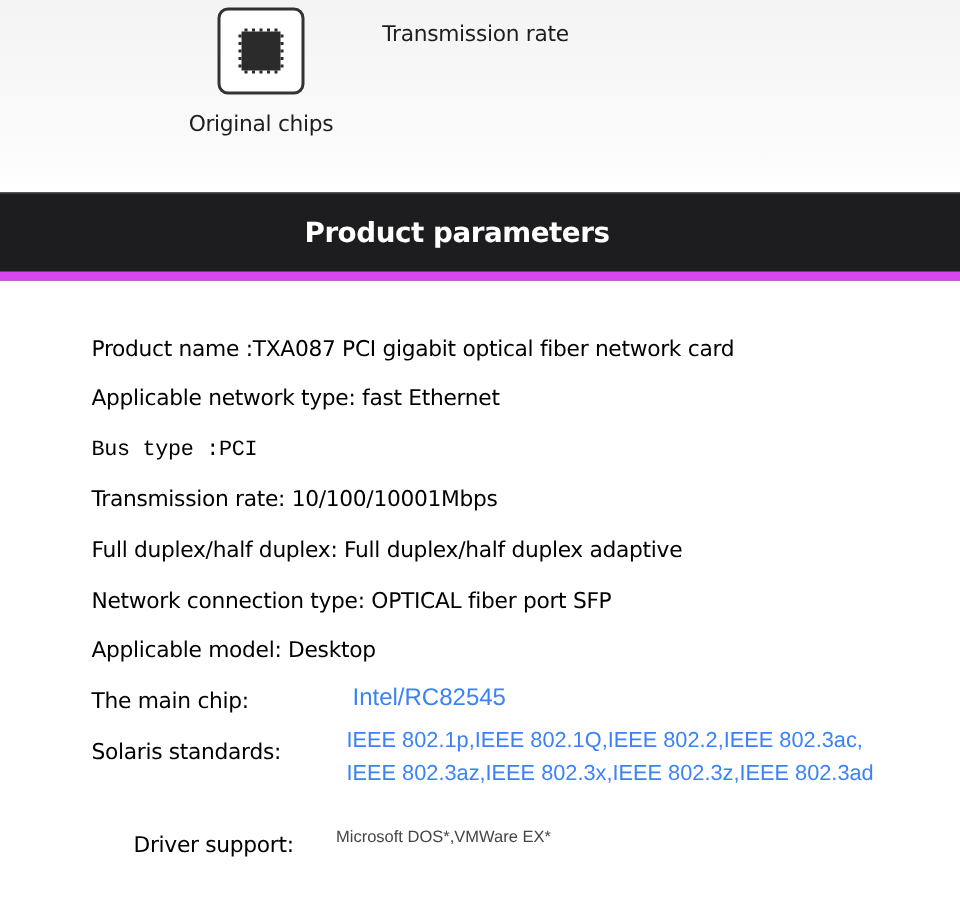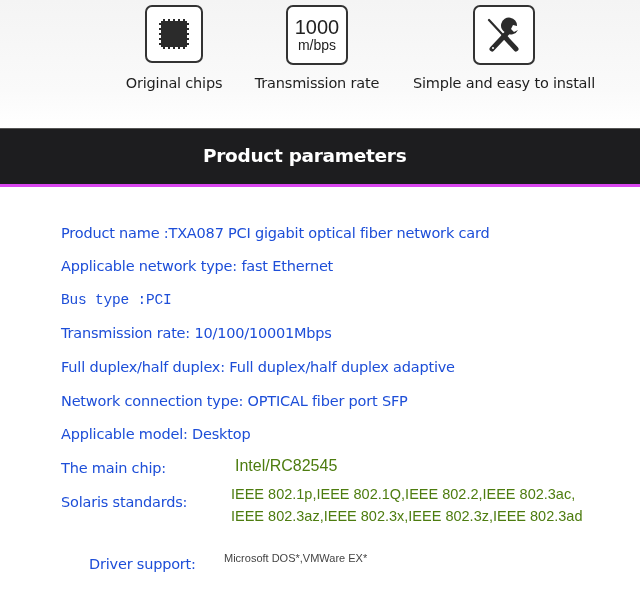--- a/index.html
+++ b/index.html
@@ -3,24 +3,24 @@
 <meta charset="utf-8">
 <style>
   html, body { margin:0; padding:0; }
   body { width:640px; height:612px; background:#fff; overflow:hidden; position:relative; font-family:"DejaVu Sans", sans-serif; color:#222; }
   .top { position:absolute; left:0; top:0; width:640px; height:128px; background:linear-gradient(#f4f4f4,#fafafa 70%,#fff); }
   .feature { position:absolute; top:0; display:flex; flex-direction:column; align-items:center; }
   .icon-box { width:58px; height:58px; border:2px solid #333; border-radius:7px; background:#fff; box-sizing:border-box; display:flex; align-items:center; justify-content:center; position:relative; top:5px; }
   .feature-label { margin-top:17px; font-size:14.5px; color:#1e1e1e; white-space:nowrap; letter-spacing:-0.2px; }
   .rate-num { font-family:"Liberation Sans", sans-serif; font-size:20px; line-height:20px; color:#222; text-align:center; }
   .rate-unit { font-family:"Liberation Sans", sans-serif; font-size:14px; line-height:16px; color:#222; text-align:center; }
-  .banner { position:absolute; left:0; top:128px; width:640px; height:59px; background:#1d1d1f; border-top:1px solid #555; border-bottom:3px solid #d946ef; box-sizing:border-box; }
+  .banner { position:absolute; left:0; top:128px; width:640px; height:59px; background:#1d1d1f; border-top:1px solid #555; border-bottom:6px solid #d946ef; box-sizing:border-box; }
   .banner-title { position:absolute; left:203px; top:16px; color:#fff; font-size:18.5px; font-weight:bold; letter-spacing:-0.3px; }
-  .param { position:absolute; left:61px; font-size:14.5px; color:#1d4ed8; white-space:nowrap; letter-spacing:-0.2px; }
-  .param-value-sans { position:absolute; font-family:"Liberation Sans", sans-serif; color:#4d7c0f; white-space:nowrap; }
+  .param { position:absolute; left:61px; font-size:14.5px; color:#000000; white-space:nowrap; letter-spacing:-0.2px; }
+  .param-value-sans { position:absolute; font-family:"Liberation Sans", sans-serif; color:#3b82f6; white-space:nowrap; }
   .driver-text { position:absolute; left:224px; top:551px; font-family:"Liberation Sans", sans-serif; font-size:11px; line-height:15.5px; color:#444; }
 </style>
 </head>
 <body>
 
 <div class="top">
   <div class="feature" style="left:116px;width:116px;">
     <div class="icon-box">
       <svg width="32" height="32" viewBox="0 0 32 32">
         <rect x="3" y="3" width="26" height="26" fill="#2b2b2b"></rect>
@@ -45,41 +45,23 @@
             <rect x="29" y="15" width="2" height="2"></rect>
             <rect x="29" y="20" width="2" height="2"></rect>
             <rect x="29" y="25" width="2" height="2"></rect>
         </g>
       </svg>
     </div>
     <div class="feature-label">Original chips</div>
   </div>
 
   <div class="feature" style="left:250px;width:134px;">
-    <div class="icon-box" style="width:62px;height:60px;">
-      <div>
-        <div class="rate-num">1000</div>
-        <div class="rate-unit">m/bps</div>
-      </div>
-    </div>
     <div class="feature-label" style="margin-top:15px;">Transmission rate</div>
   </div>
 
-  <div class="feature" style="left:406px;width:196px;">
-    <div class="icon-box" style="width:62px;height:60px;">
-      <svg width="40" height="40" viewBox="0 0 40 40">
-        <line x1="5" y1="5" x2="30" y2="32" stroke="#2b2b2b" stroke-width="2.2" stroke-linecap="round"></line>
-        <line x1="20" y1="21" x2="32" y2="34" stroke="#2b2b2b" stroke-width="5" stroke-linecap="round"></line>
-        <path d="M8 34 L24 17" stroke="#2b2b2b" stroke-width="5" stroke-linecap="round"></path>
-        <path d="M22 18 A8 8 0 1 1 33 11 L29 10 L27 14 L30 17 L34 15 A8 8 0 0 1 22 18 Z" fill="#2b2b2b"></path>
-        <circle cx="9" cy="33" r="1" fill="#fff"></circle>
-      </svg>
-    </div>
-    <div class="feature-label" style="margin-top:15px;">Simple and easy to install</div>
-  </div>
 </div>
 
 <div class="banner">
   <div class="banner-title">Product parameters</div>
 </div>
 
 <div class="param" style="top:225px;">Product name :TXA087 PCI gigabit optical fiber network card</div>
 <div class="param" style="top:258px;">Applicable network type: fast Ethernet</div>
 <div class="param" style="top:292px;font-family:Liberation Mono, monospace;">Bus type :PCI</div>
 <div class="param" style="top:325px;text-align:center;">Transmission rate: 10/100/10001Mbps</div>

